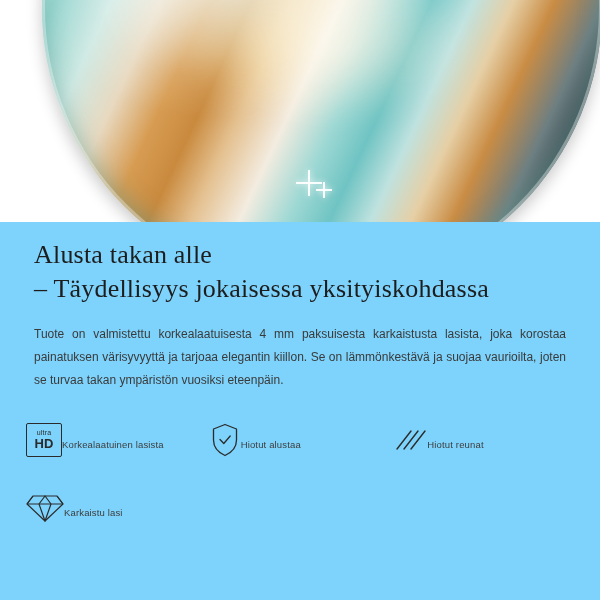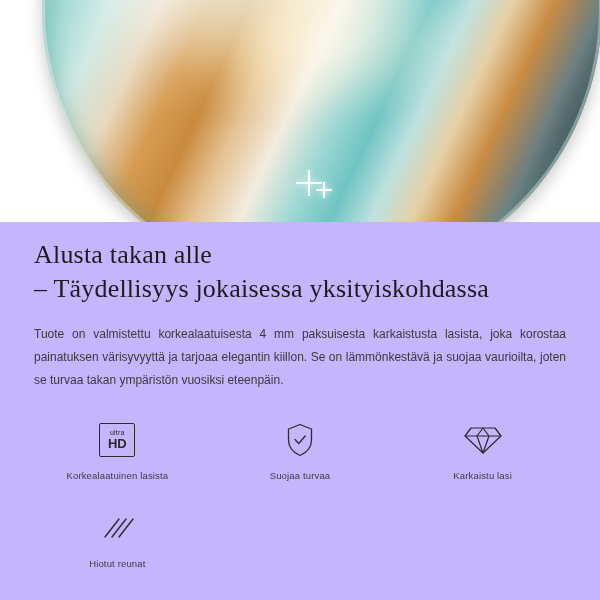--- a/index.html
+++ b/index.html
@@ -12,21 +12,21 @@
     background: #ffffff;
     font-family: "Liberation Sans", sans-serif;
     color: #2b2b2b;
     overflow: hidden;
   }
 
   .page {
     position: relative;
     width: 600px;
     height: 600px;
-    background: #c4b5fd;
+    background: #7dd3fc;
   }
 
   
   .hero {
     position: relative;
     width: 600px;
     height: 222px;
     overflow: hidden;
     background: #ffffff;
   }
@@ -167,21 +167,21 @@
   
   .features {
     margin-top: 26px;
     padding: 0 26px;
     display: grid;
     grid-template-columns: repeat(3, 1fr);
     grid-row-gap: 26px;
   }
   .feature {
     display: flex;
-    flex-direction: column;
+    flex-direction: row;
     align-items: center;
     text-align: center;
   }
   .feature-icon {
     height: 42px;
     display: flex;
     align-items: center;
     justify-content: center;
     color: #2b2b2b;
   }
@@ -253,39 +253,39 @@
       <div class="feature-label">Korkealaatuinen lasista</div>
     </div>
 
     <div class="feature">
       <div class="feature-icon">
         <svg width="32" height="38" viewBox="0 0 32 38" fill="none" stroke="#2b2b2b" stroke-width="1.3" stroke-linejoin="round" stroke-linecap="round">
           <path d="M16 3.5 4.5 8v11c0 8 5 12.6 11.5 15.5C22.5 31.6 27.5 27 27.5 19V8z"></path>
           <path d="m11 18.5 3.8 4 6.4-7.5"></path>
         </svg>
       </div>
-      <div class="feature-label">Suojaa turvaa</div>
+      <div class="feature-label">Hiotut alustaa</div>
+    </div>
+
+    <div class="feature">
+      <div class="feature-icon">
+        <svg width="36" height="30" viewBox="0 0 36 30" fill="none" stroke="#2b2b2b" stroke-width="1.4" stroke-linecap="round">
+          <path d="M6 24 20 6M13 24 27 6M20 24 34 6"></path>
+        </svg>
+      </div>
+      <div class="feature-label">Hiotut reunat</div>
     </div>
 
     <div class="feature">
       <div class="feature-icon">
         <svg width="38" height="34" viewBox="0 0 38 34" fill="none" stroke="#2b2b2b" stroke-width="1.2" stroke-linejoin="round">
           <path d="M7 5h24l6 8-18 17L1 13z"></path>
           <path d="M7 5l-6 8M31 5l6 8M13 13 19 5l6 8"></path>
           <path d="M1 13h36"></path>
           <path d="m13 13 6 17 6-17"></path>
         </svg>
       </div>
       <div class="feature-label">Karkaistu lasi</div>
     </div>
 
-    <div class="feature">
-      <div class="feature-icon">
-        <svg width="36" height="30" viewBox="0 0 36 30" fill="none" stroke="#2b2b2b" stroke-width="1.4" stroke-linecap="round">
-          <path d="M6 24 20 6M13 24 27 6M20 24 34 6"></path>
-        </svg>
-      </div>
-      <div class="feature-label">Hiotut reunat</div>
-    </div>
-
 
   </div>
 </div>
 
 </body></html>

